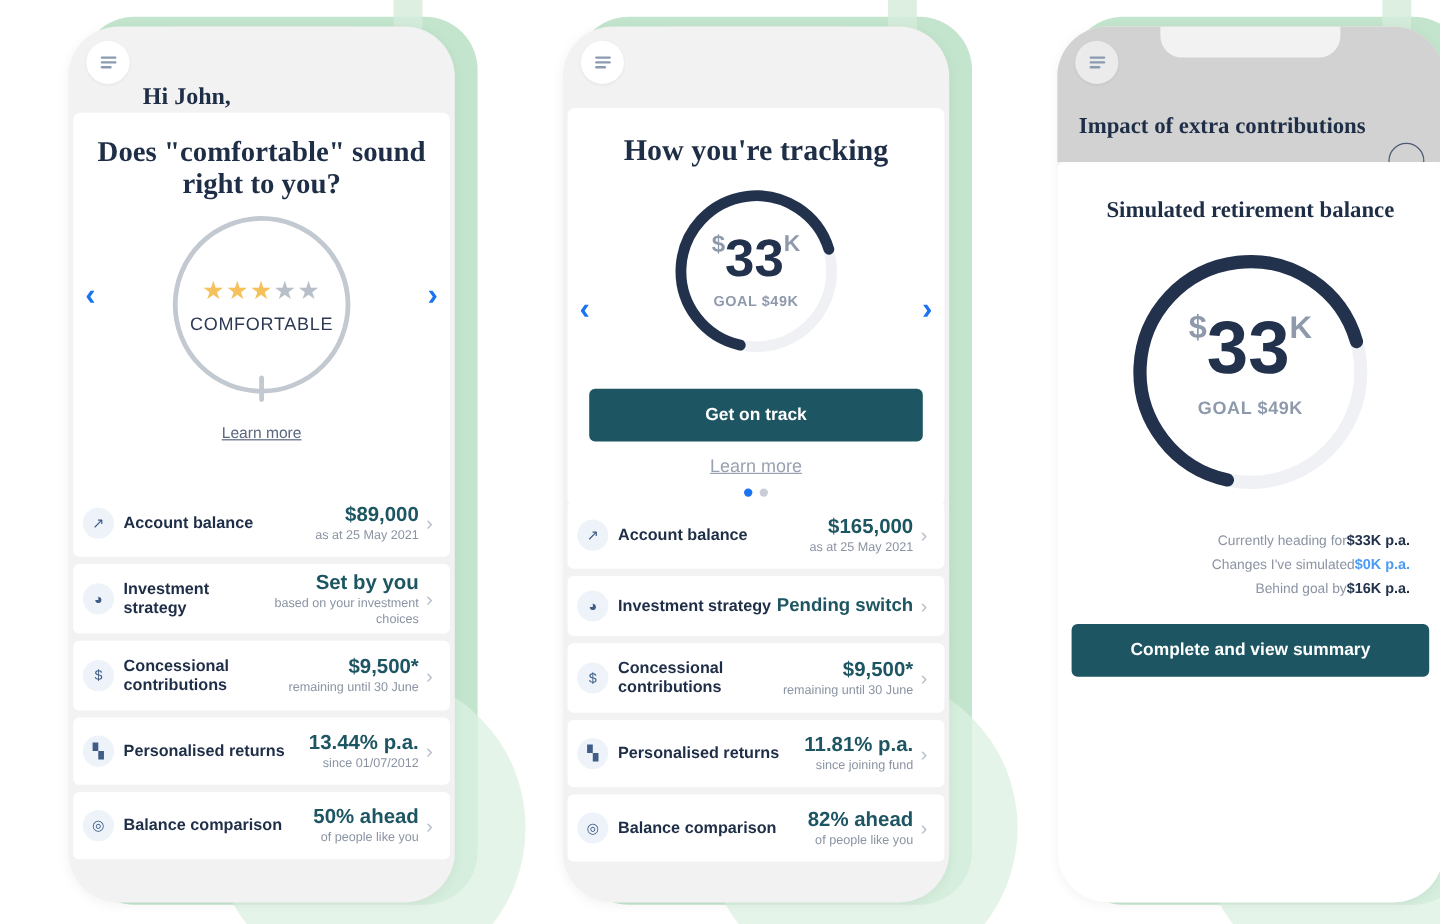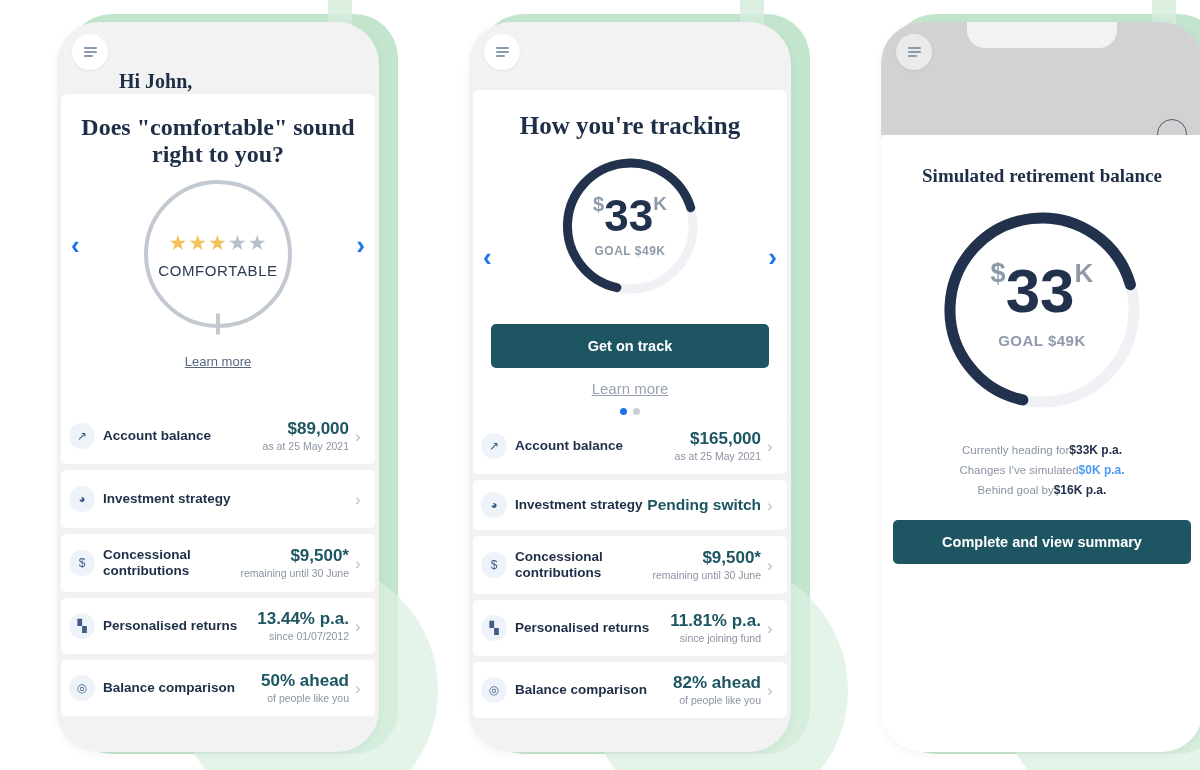--- a/index.html
+++ b/index.html
@@ -325,21 +325,21 @@
     flex: 0 0 10px;
     color: #b9c0cb;
     font-size: 17px;
     line-height: 1;
   }
 
   
   .sum-row {
     display: flex;
     align-items: baseline;
-    justify-content: center;
+    justify-content: flex-end;
     padding: 3px 0;
   }
   .sum-label {
     font-size: 11.5px;
     color: #8b94a3;
   }
   .sum-value {
     font-size: 12px;
     font-weight: 700;
     color: #22314c;
@@ -400,20 +400,24 @@
       <div class="row-right">
         <div class="row-value">$89,000</div>
         <div class="row-sub">as at 25 May 2021</div>
       </div>
       <div class="chev">›</div>
     </div>
 
     <div class="row" style="top:448px;height:58px;">
       <div class="row-icon">◕</div>
       <div class="row-label">Investment strategy</div>
+      <div class="row-right">
+        <div class="row-value">Set by you</div>
+        <div class="row-sub">based on your investment choices</div>
+      </div>
       <div class="chev">›</div>
     </div>
 
     <div class="row" style="top:512px;height:58px;">
       <div class="row-icon">$</div>
       <div class="row-label">Concessional contributions</div>
       <div class="row-right">
         <div class="row-value">$9,500*</div>
         <div class="row-sub">remaining until 30 June</div>
       </div>
@@ -525,20 +529,21 @@
       <div class="row-right">
         <div class="row-value">82% ahead</div>
         <div class="row-sub">of people like you</div>
       </div>
       <div class="chev">›</div>
     </div>
   </div>
 
   <div class="phone p3">
     <div class="headerbar">
+      <div class="htitle">Impact of extra contributions</div>
       <div class="info-circle"></div>
     </div>
     <div class="notch" style="z-index:7;"></div>
 
     <div class="hamburger" style="background:#ebebeb;">
       <span class="bars">
           <i></i>
           <i></i>
           <i></i>
         </span>

